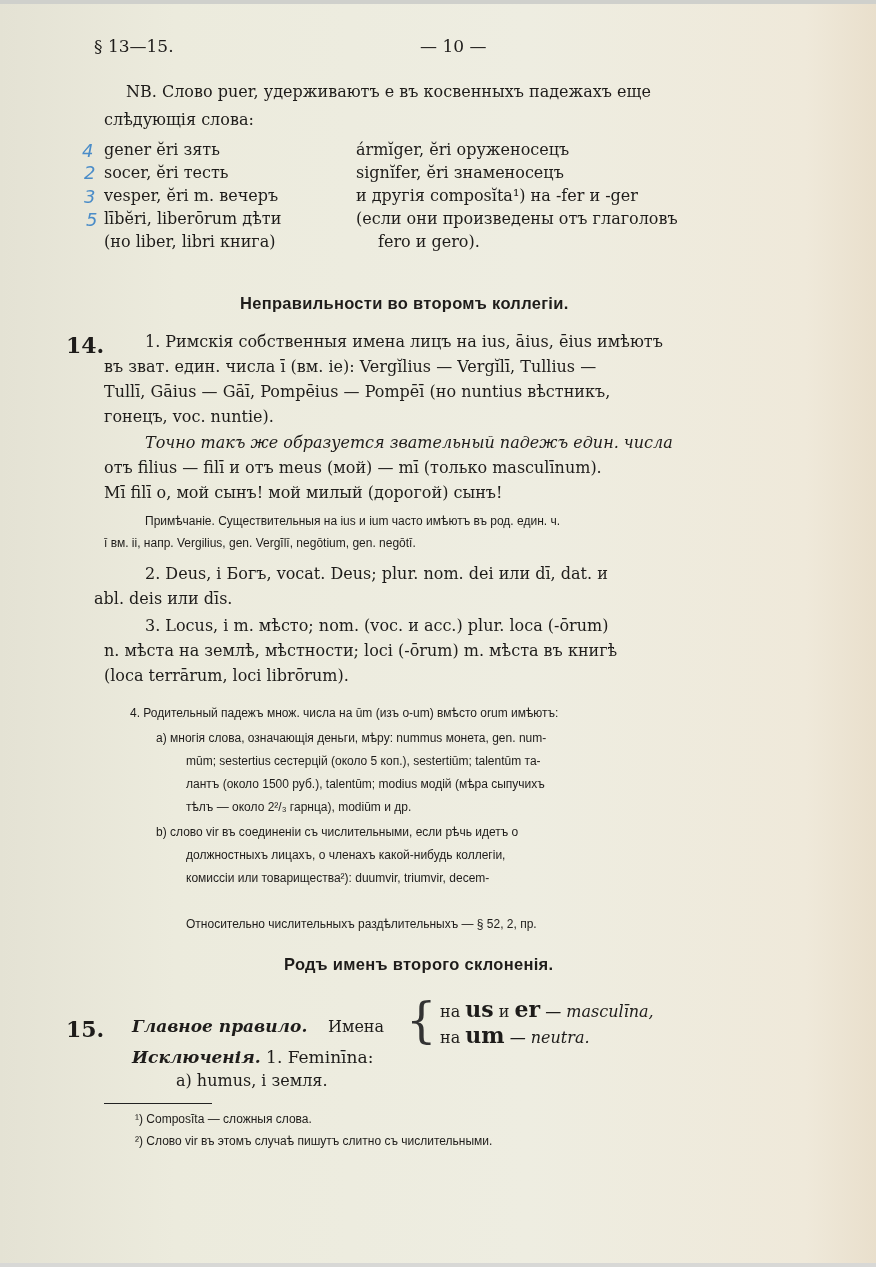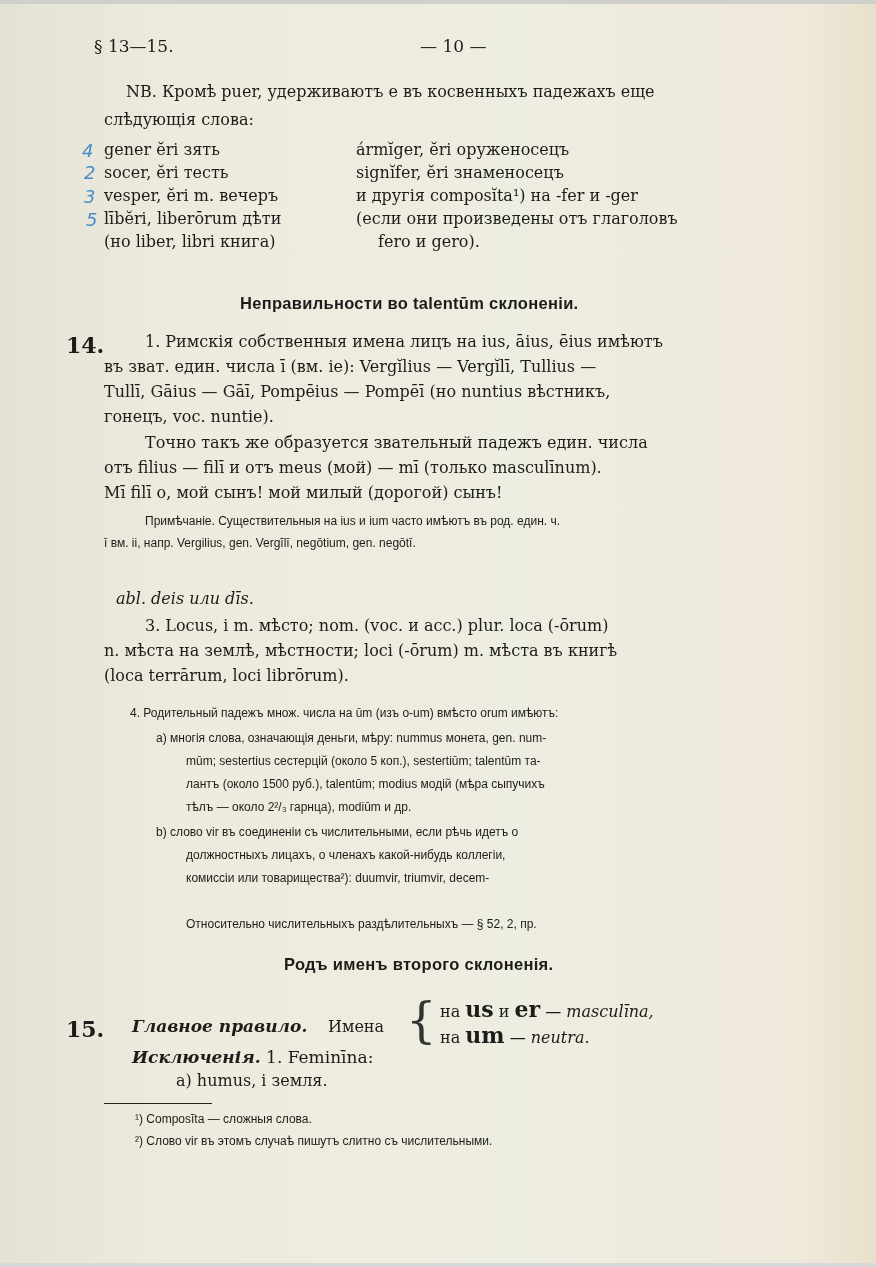--- a/index.html
+++ b/index.html
@@ -28,55 +28,56 @@
 </style>
 </head>
 <body>
 
 <div class="page">
   <div class="topbar"></div>
 
   <div class="abs f17" style="left:94px;top:36px;">§ 13—15.</div>
   <div class="abs f17" style="left:420px;top:36px;">— 10 —</div>
 
-  <div class="abs f16" style="left:126px;top:82px;width:660px;">NB. Кромѣ puer, удерживаютъ e въ косвенныхъ падежахъ еще</div>
+  <div class="abs f16" style="left:126px;top:82px;width:660px;">NB. Слово puer, удерживаютъ e въ косвенныхъ падежахъ еще</div>
   <div class="abs f16" style="left:104px;top:110px;text-align:center;">слѣдующія слова:</div>
 
   <div class="abs hand" style="left:82px;top:140px;">4</div>
   <div class="abs f16" style="left:104px;top:140px;">gener ĕri зять</div>
   <div class="abs hand" style="left:84px;top:162px;">2</div>
   <div class="abs f16" style="left:104px;top:163px;">socer, ĕri тесть</div>
   <div class="abs hand" style="left:84px;top:186px;">3</div>
   <div class="abs f16" style="left:104px;top:186px;">vesper, ĕri m. вечеръ</div>
   <div class="abs hand" style="left:86px;top:209px;">5</div>
   <div class="abs f16" style="left:104px;top:209px;">lībĕri, liberōrum дѣти</div>
   <div class="abs f16" style="left:104px;top:232px;">(но liber, libri книга)</div>
 
   <div class="abs f16" style="left:356px;top:140px;">ármĭger, ĕri оруженосецъ</div>
   <div class="abs f16" style="left:356px;top:163px;">signĭfer, ĕri знаменосецъ</div>
   <div class="abs f16" style="left:356px;top:186px;">и другія composĭta¹) на -fer и -ger</div>
   <div class="abs f16" style="left:356px;top:209px;">(если они произведены отъ глаголовъ</div>
   <div class="abs f16" style="left:378px;top:232px;">fero и gero).</div>
 
-  <div class="abs hd" style="left:240px;top:294px;">Неправильности во talentūm склоненіи.</div>
+  <div class="abs hd" style="left:240px;top:294px;">Неправильности во второмъ коллегіи.</div>
 
   <div class="abs num" style="left:66px;top:332px;">14.</div>
   <div class="abs f16" style="left:145px;top:332px;">1. Римскія собственныя имена лицъ на ius, āius, ēius имѣютъ</div>
   <div class="abs f16" style="left:104px;top:357px;">въ зват. един. числа ī (вм. ie): Vergĭlius — Vergĭlī, Tullius —</div>
   <div class="abs f16" style="left:104px;top:382px;">Tullī, Gāius — Gāī, Pompēius — Pompēī (но nuntius вѣстникъ,</div>
   <div class="abs f16" style="left:104px;top:407px;">гонецъ, voc. nuntie).</div>
 
-  <div class="abs f16" style="left:145px;top:433px;">Точно такъ же образуется звательный падежъ един. числа</div>
+  <div class="abs f16" style="left:145px;top:433px;font-style:italic;">Точно такъ же образуется звательный падежъ един. числа</div>
   <div class="abs f16" style="left:104px;top:458px;">отъ filius — filī и отъ meus (мой) — mī (только masculīnum).</div>
   <div class="abs f16" style="left:104px;top:483px;">Mī filī o, мой сынъ! мой милый (дорогой) сынъ!</div>
 
   <div class="abs f13" style="left:145px;top:514px;">Примѣчаніе. Существительныя на ius и ium часто имѣютъ въ род. един. ч.</div>
   <div class="abs f13" style="left:104px;top:536px;">ī вм. ii, напр. Vergilius, gen. Vergĭlī, negōtium, gen. negōtī.</div>
 
-  <div class="abs f16" style="left:116px;top:589px;font-style:italic;">abl. deis или dīs.</div>
+  <div class="abs f16" style="left:145px;top:564px;">2. Deus, i Богъ, vocat. Deus; plur. nom. dei или dī, dat. и</div>
+  <div class="abs f16" style="left:94px;top:589px;">abl. deis или dīs.</div>
 
   <div class="abs f16" style="left:145px;top:616px;">3. Locus, i m. мѣсто; nom. (voc. и acc.) plur. loca (-ōrum)</div>
   <div class="abs f16" style="left:104px;top:641px;">n. мѣста на землѣ, мѣстности; loci (-ōrum) m. мѣста въ книгѣ</div>
   <div class="abs f16" style="left:104px;top:666px;">(loca terrārum, loci librōrum).</div>
 
   <div class="abs f13" style="left:130px;top:706px;">4. Родительный падежъ множ. числа на ūm (изъ o-um) вмѣсто orum имѣютъ:</div>
   <div class="abs f13" style="left:156px;top:731px;">a) многія слова, означающія деньги, мѣру: nummus монета, gen. num-</div>
   <div class="abs f13" style="left:186px;top:754px;">mūm; sestertius сестерцій (около 5 коп.), sestertiūm; talentūm та-</div>
   <div class="abs f13" style="left:186px;top:777px;">лантъ (около 1500 руб.), talentūm; modius модій (мѣра сыпучихъ</div>
   <div class="abs f13" style="left:186px;top:800px;">тѣлъ — около 2²/₃ гарнца), modiūm и др.</div>

